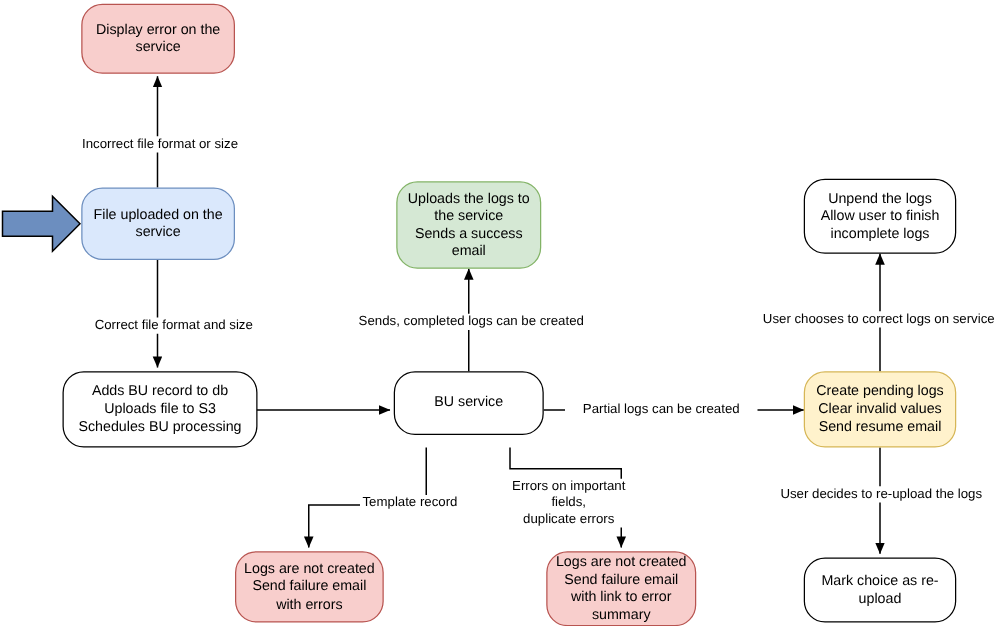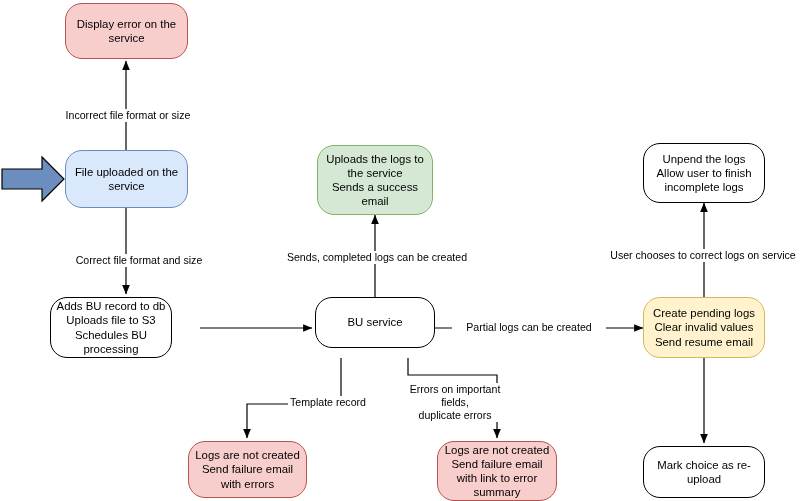--- a/index.html
+++ b/index.html
@@ -76,21 +76,21 @@
 
     <line x1="704" y1="358" x2="704" y2="443" stroke="#000000" stroke-width="1.2" marker-end="url(#arrowhead)"></line>
   </svg>
 
   <div class="node fill-pink" style="left:65px;top:3px;width:123px;height:56px;">Display error on the
 service</div>
 
   <div class="node fill-blue" style="left:65px;top:150px;width:123px;height:58px;">File uploaded on the
 service</div>
 
-  <div class="node fill-white" style="left:50px;top:297px;width:122px;height:61px;">Adds BU record to db
+  <div class="node fill-white" style="left:50px;top:297px;width:156px;height:61px;">Adds BU record to db
 Uploads file to S3
 Schedules BU processing</div>
 
   <div class="node fill-green" style="left:317px;top:145px;width:116px;height:70px;">Uploads the logs to
 the service
 Sends a success
 email</div>
 
   <div class="node fill-white" style="left:315px;top:297px;width:120px;height:51px;">BU service</div>
 
@@ -122,14 +122,15 @@
 
   <div class="edge-label" style="left:452px;top:321px;width:150px;">Partial logs can be created</div>
 
   <div class="edge-label" style="left:288px;top:396px;width:90px;text-align:left;">Template record</div>
 
   <div class="edge-label" style="left:393px;top:383px;width:120px;">Errors on important fields,
 duplicate errors</div>
 
   <div class="edge-label" style="left:601px;top:249px;width:200px;">User chooses to correct logs on service</div>
 
+  <div class="edge-label" style="left:608px;top:389px;width:190px;">User decides to re-upload the logs</div>
 
 </div>
 
 </body></html>

